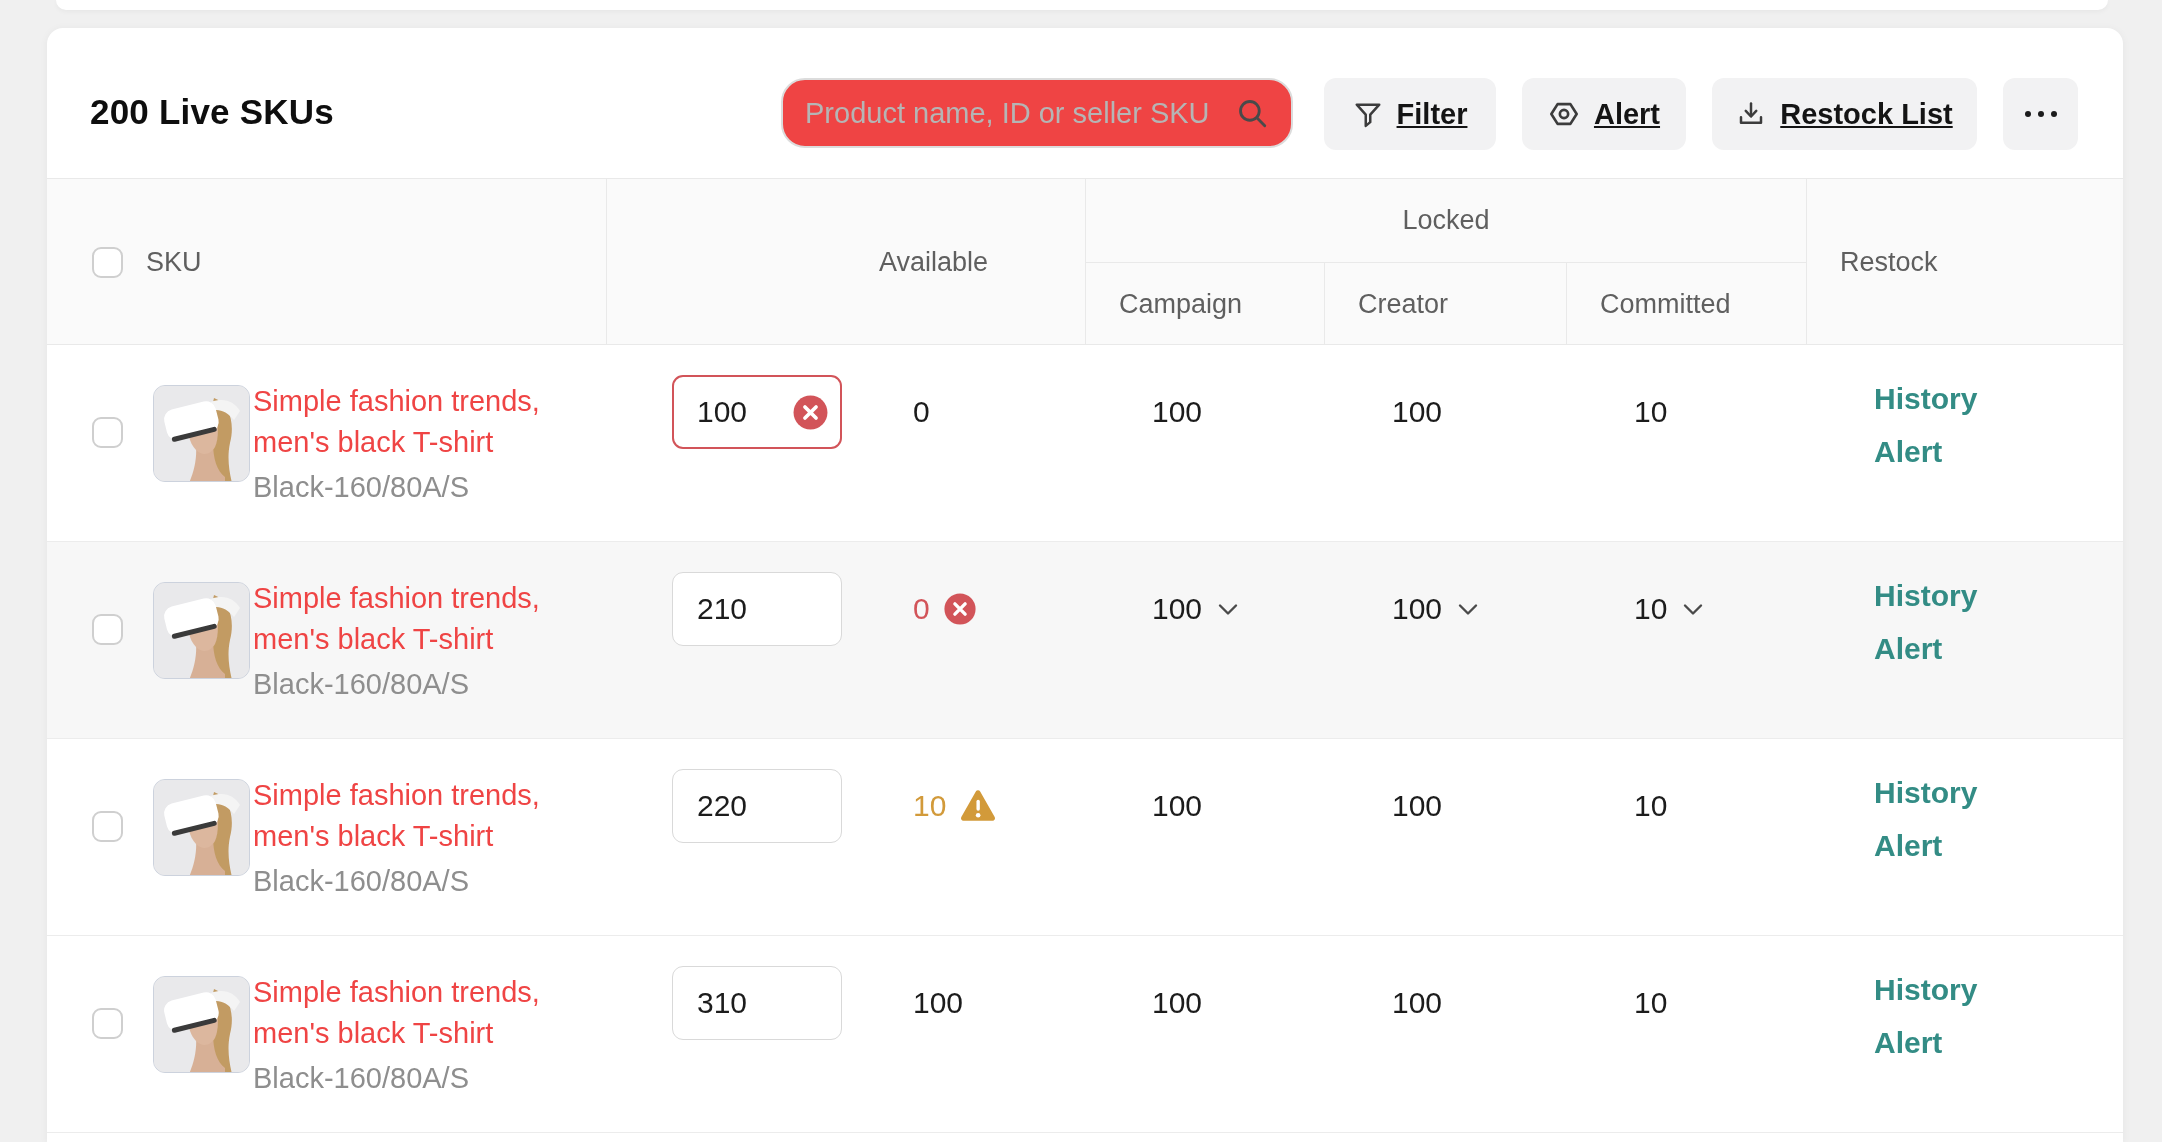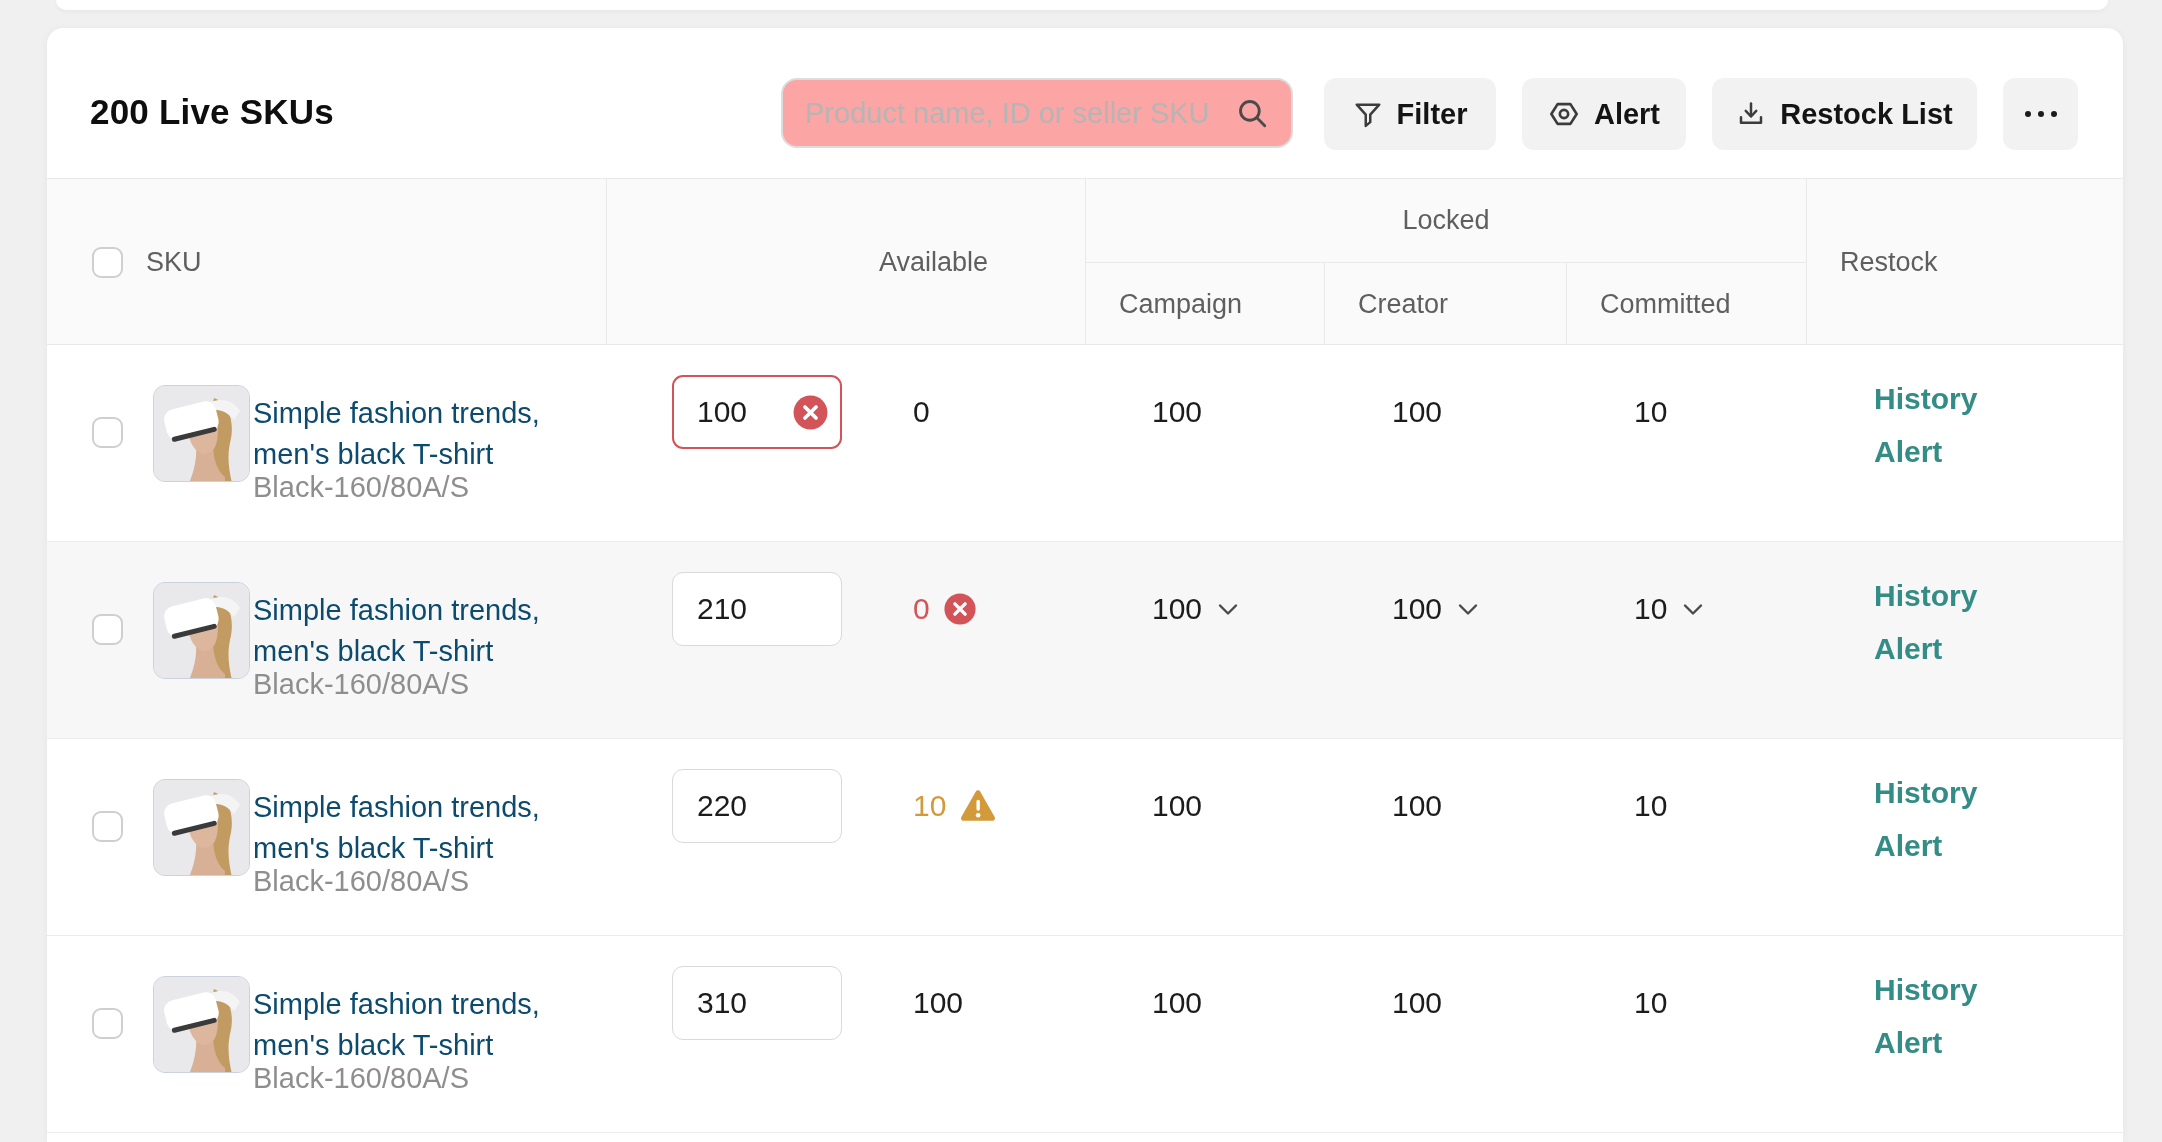--- a/index.html
+++ b/index.html
@@ -23,34 +23,35 @@
     overflow:hidden;
   }
   
   .card-header { position:absolute; left:0; top:48px; width:100%; height:72px; }
   .page-title {
     position:absolute; left:43px; top:0; height:72px; line-height:72px;
     font-size:35px; font-weight:700; color:#0e0e0e; letter-spacing:.2px;
   }
   .search-box {
     position:absolute; left:734px; top:2px; width:512px; height:70px;
-    background:#fca5a5; border:2px solid #dcdcdc; border-radius:16px;
+    background:#ef4444; border:2px solid #dcdcdc; border-radius:24px;
     display:flex; align-items:center; padding:0 22px;
   }
   .search-box input {
     flex:1; border:none; outline:none; font-size:29px; color:#333;
     font-family:"Liberation Sans", sans-serif; background:transparent;
   }
   .search-box input::placeholder { color:#b5b5b5; }
   .search-box svg { flex:none; }
   .btn {
     position:absolute; top:2px; height:72px; background:#f2f2f3; border:none;
     border-radius:12px; display:flex; align-items:center; justify-content:center;
     gap:14px; font-size:29px; font-weight:600; color:#141414; cursor:pointer;
     font-family:"Liberation Sans", sans-serif;
+    text-decoration:underline;
   }
   .btn-filter  { left:1277px; width:172px; }
   .btn-alert   { left:1475px; width:164px; }
   .btn-restock { left:1665px; width:265px; }
   .btn-more    { left:1956px; width:75px; gap:7px; }
   .dot { width:6px; height:6px; border-radius:50%; background:#1c1c1c; display:inline-block; }
   
   .thead {
     position:absolute; left:0; top:150px; width:2076px; height:167px;
     background:#fafafa; border-top:1px solid #e9e9e9; border-bottom:1px solid #e9e9e9;
@@ -73,21 +74,21 @@
   
   .trow { position:absolute; left:0; width:2076px; height:197px; border-bottom:1px solid #ececec; background:#fff; }
   .trow.alt { background:#f7f7f7; }
   .r0 { top:317px; } .r1 { top:514px; } .r2 { top:711px; } .r3 { top:908px; }
   .row-cb { position:absolute; left:45px; top:72px; }
   .thumb {
     position:absolute; left:106px; top:40px; width:97px; height:97px;
     border-radius:12px; border:1px solid #ccd2dd; overflow:hidden; background:#e9e9eb;
   }
   .pname {
-    position:absolute; left:206px; top:36px; font-size:29px; color:#0c4a6e; line-height:41px;margin-top:12px;
+    position:absolute; left:206px; top:36px; font-size:29px; color:#ef4444; line-height:41px;
   }
   .pvariant { position:absolute; left:206px; top:122px; font-size:29px; color:#8e8e8e; line-height:41px; }
   .cell { position:absolute; top:30px; height:74px; display:flex; align-items:center; gap:13px;padding-left:33px; }
   .c-onhand  { left:592px; }
   .c-avail   { left:833px; }
   .c-camp    { left:1072px; }
   .c-creator { left:1312px; }
   .c-commit  { left:1554px; }
   .c-action  { left:1794px; top:36px; height:auto; display:block; }
   .qty-wrap { position:relative; width:170px; height:74px; }

